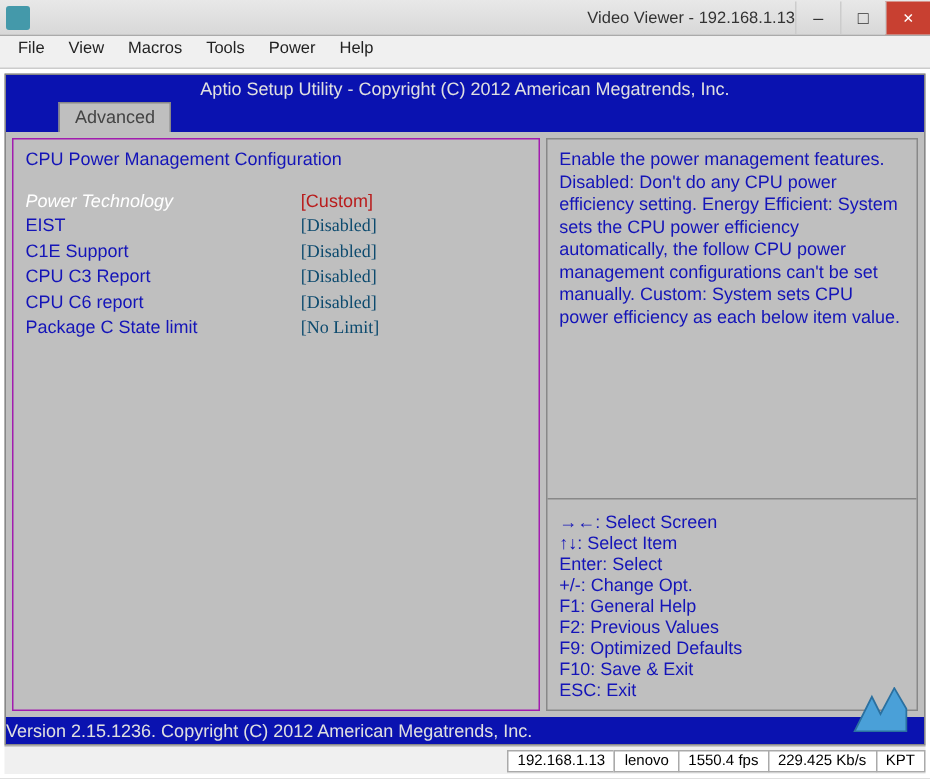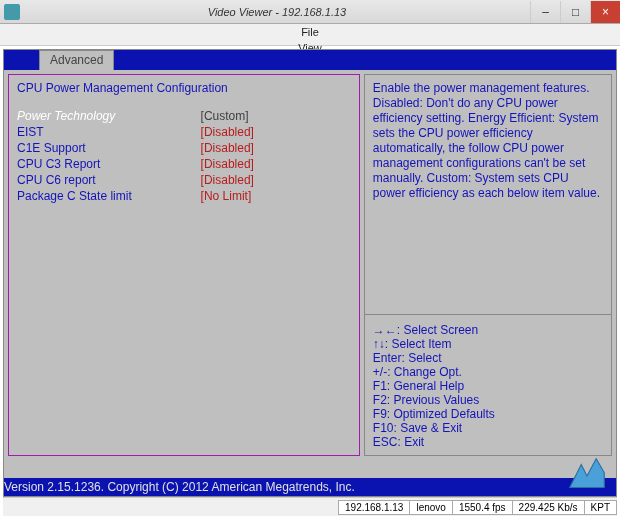--- a/index.html
+++ b/index.html
@@ -1,39 +1,39 @@
 <!DOCTYPE html>
 <html><head>
 <meta charset="utf-8">
 <style>
   * { margin: 0; padding: 0; box-sizing: border-box; font-family: Tahoma, sans-serif; }
   body { width: 620px; height: 519px; background: #fff; overflow: hidden; }
   .titlebar { height: 24px; background: linear-gradient(#e8e8e8,#d8d8d8); display: flex; align-items: center; border-bottom: 1px solid #aaa; font-size: 11px; }
   .titlebar-icon { width: 16px; height: 16px; margin: 0 4px; background:#49a; border-radius:2px; }
-  .titlebar-title { flex: 1; text-align: center; color: #333; font-style: italic; }
+  .titlebar-title { flex: 1; text-align: right; color: #333; }
   .win-controls { display: flex; }
   .win-btn { width: 30px; height: 22px; display:flex; align-items:center; justify-content:center; font-size:12px; color:#333; border-left:1px solid #ccc; }
   .win-close { background: #c84031; color: #fff; }
-  .menubar { height: 22px; display: flex; align-items: center; padding: 0 4px; font-size: 11px; background:#f0f0f0; border-bottom:1px solid #ccc;flex-direction:column; }
+  .menubar { height: 22px; display: flex; padding: 0 4px; font-size: 11px; background:#f0f0f0; border-bottom:1px solid #ccc; }
   .menu-item { padding: 2px 8px; color:#222; }
   .bios-wrap { position: relative; border: 1px solid #888; margin: 3px 3px 0 3px; height: 448px; background:#bfbfbf; font-family: "Courier New", monospace; font-size: 12px; }
   .bios-header { background: #0a12b0; color: #e0e0e0; text-align: center; height: 18px; line-height: 18px; }
   .bios-tabs { height: 20px; background: #0a12b0; display:flex; padding-left: 35px; }
   .bios-tab { background: #bfbfbf; color: #444; padding: 2px 10px; font-size: 12px; border:1px solid #888; border-bottom:none;}
   .bios-body { display: flex; height: 390px; padding: 4px; gap:4px; }
   .bios-left { flex: 1.45; border: 1px solid #a21caf; padding: 6px 8px; background:#bfbfbf; }
   .bios-right { flex: 1; border: 1px solid #888; padding: 6px 8px; background:#bfbfbf; color:#1414b8; display:flex; flex-direction:column; }
   .bios-section-title { color: #1414b8; margin-bottom: 14px; }
   .bios-row { display:flex; margin-bottom: 2px; }
   .bios-label { width: 55%; }
   .bios-value { width: 45%; }
   .sel-label { color: #fff; font-style: italic; }
-  .sel-value { color: #404040; }
+  .sel-value { color: #b91c1c; }
   .opt-label { color: #1414b8; }
-  .opt-value { color: #b91c1c; }
+  .opt-value { color: #0c4a6e; font-family: Liberation Serif, serif; }
   .help-text { line-height: 1.25; }
   .help-divider { border-top: 1px solid #888; margin: 8px -8px; }
   .bios-footer { background: #0a12b0; color: #e0e0e0; text-align: left; height: 18px; line-height:18px; position:absolute; bottom:0; left:0; right:0;}
   .statusbar { height: 19px; display:flex; justify-content:flex-end; align-items:center; font-size:10px; background:#f0f0f0; border-top:1px solid #ccc; margin:0 3px; }
   .status-cell { border: 1px solid #aaa; padding: 1px 6px; margin-left:-1px; background:#fff;}
   .logo-badge { position:absolute; right:6px; bottom:2px; width:46px; height:36px; pointer-events:none; }
   .logo-badge svg { width:100%; height:100%; }
 </style>
 </head>
 <body>
@@ -51,20 +51,21 @@
 <div class="menubar">
   <div class="menu-item">File</div>
   <div class="menu-item">View</div>
   <div class="menu-item">Macros</div>
   <div class="menu-item">Tools</div>
   <div class="menu-item">Power</div>
   <div class="menu-item">Help</div>
 </div>
 
 <div class="bios-wrap">
+  <div class="bios-header">Aptio Setup Utility - Copyright (C) 2012 American Megatrends, Inc.</div>
   <div class="bios-tabs">
     <div class="bios-tab">Advanced</div>
   </div>
   <div class="bios-body">
     <div class="bios-left">
       <div class="bios-section-title">CPU Power Management Configuration</div>
       <div class="bios-row">
           <span class="bios-label sel-label">Power Technology</span>
           <span class="bios-value sel-value">[Custom]</span>
         </div>

